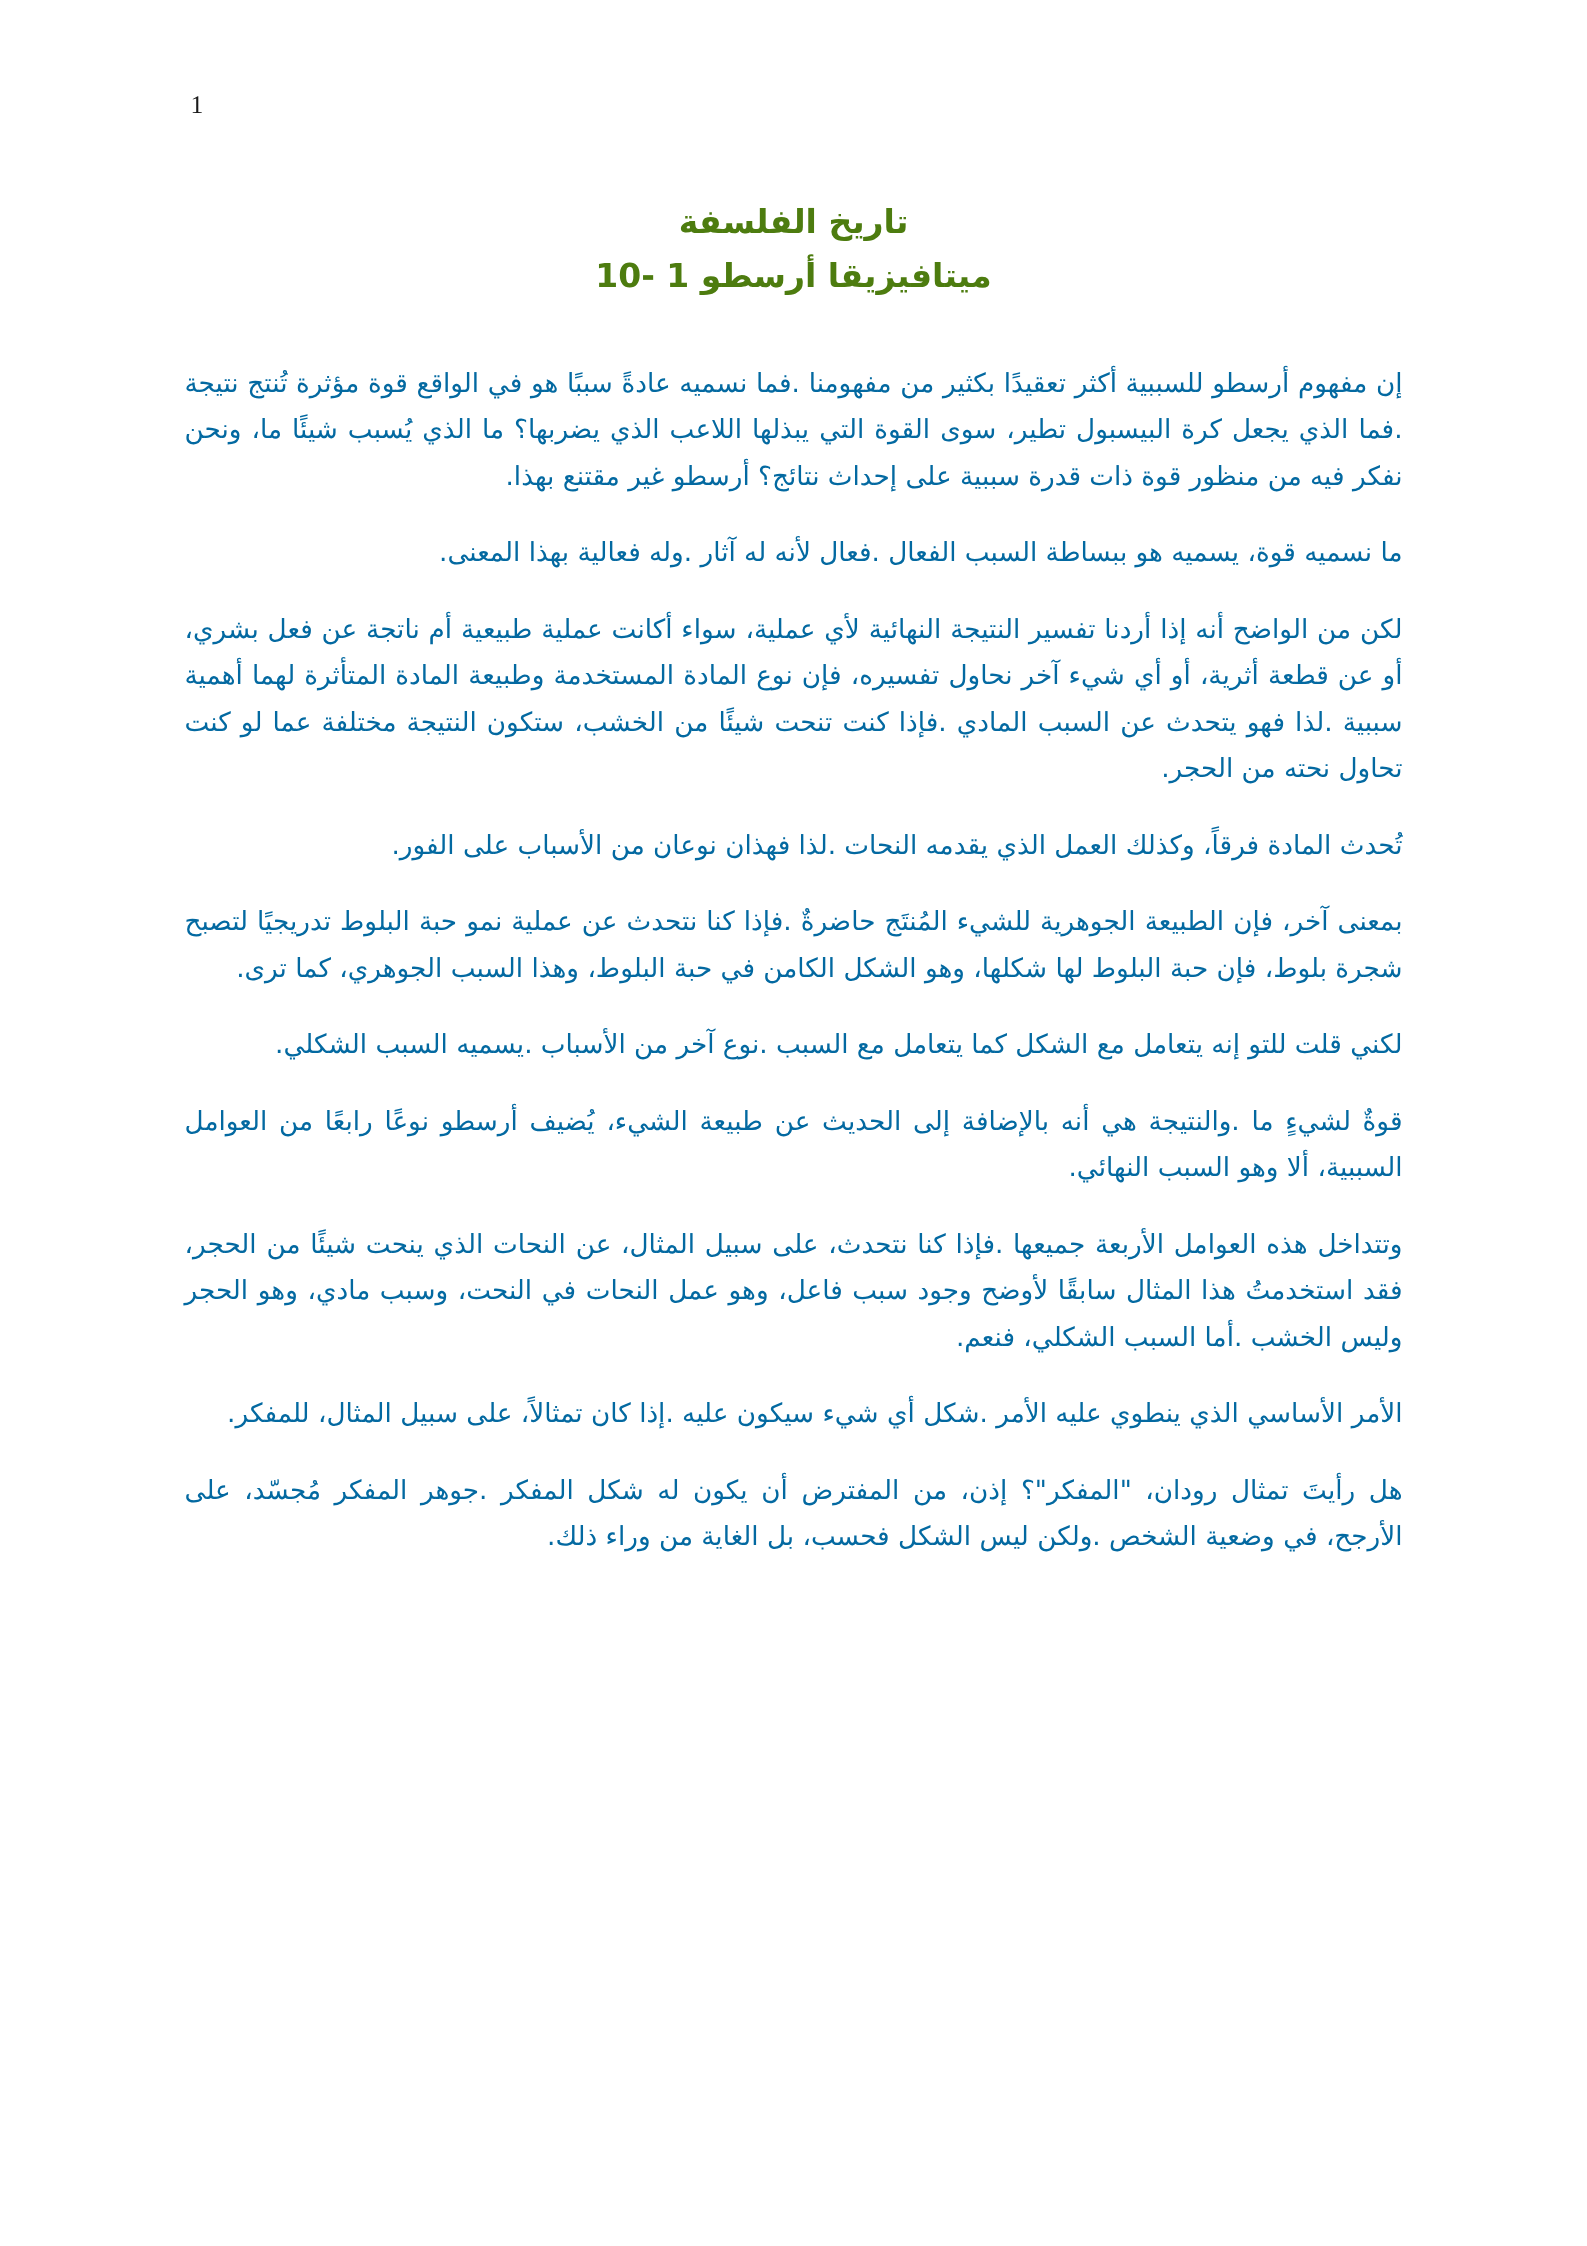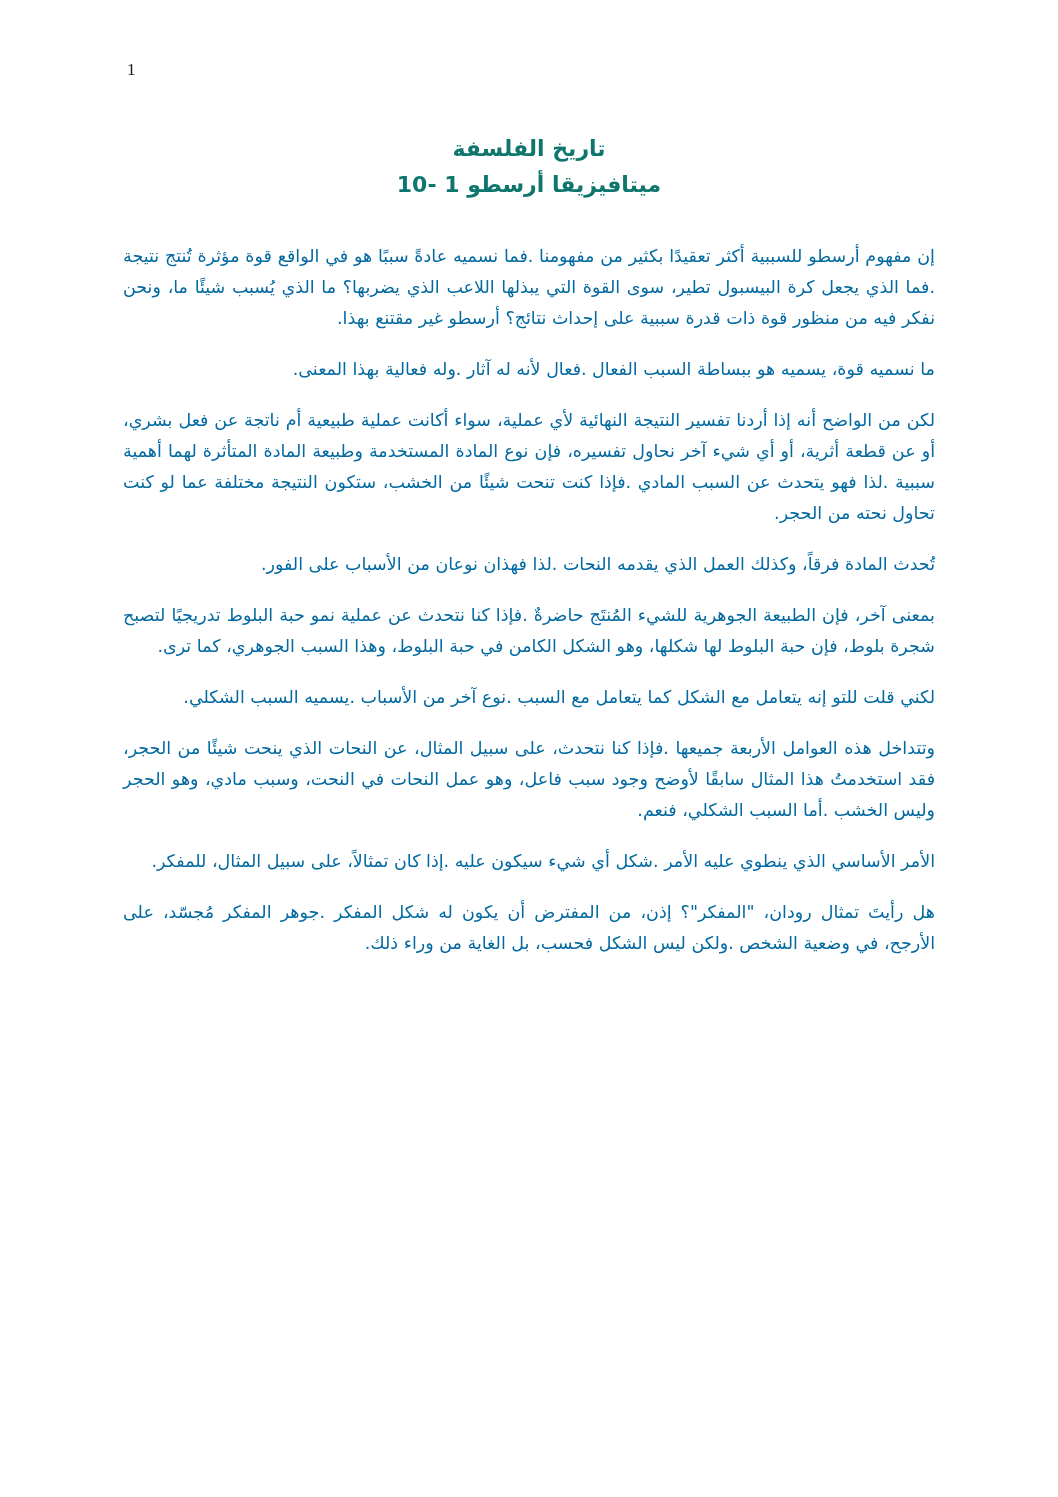--- a/index.html
+++ b/index.html
@@ -25,21 +25,21 @@
     top: 131px;
     left: 123px;
     right: 123px;
   }
   .doc-title {
     direction: rtl;
     text-align: center;
     font-weight: bold;
     font-size: 22px;
     line-height: 36px;
-    color: #0f766e;
+    color: #4d7c0f;
   }
   .doc-body {
     direction: rtl;
     margin-top: 38px;
     font-size: 17.5px;
     line-height: 31px;
     text-align: justify;
     text-align-last: right;
     color: #0369a1;
   }
@@ -62,19 +62,20 @@
       <div>ميتافيزيقا أرسطو 1 -10</div>
     </div>
 
     <div class="doc-body">
       <p>إن مفهوم أرسطو للسببية أكثر تعقيدًا بكثير من مفهومنا .فما نسميه عادةً سببًا هو في الواقع قوة مؤثرة تُنتج نتيجة .فما الذي يجعل كرة البيسبول تطير، سوى القوة التي يبذلها اللاعب الذي يضربها؟ ما الذي يُسبب شيئًا ما، ونحن نفكر فيه من منظور قوة ذات قدرة سببية على إحداث نتائج؟ أرسطو غير مقتنع بهذا.</p>
       <p>ما نسميه قوة، يسميه هو ببساطة السبب الفعال .فعال لأنه له آثار .وله فعالية بهذا المعنى.</p>
       <p>لكن من الواضح أنه إذا أردنا تفسير النتيجة النهائية لأي عملية، سواء أكانت عملية طبيعية أم ناتجة عن فعل بشري، أو عن قطعة أثرية، أو أي شيء آخر نحاول تفسيره، فإن نوع المادة المستخدمة وطبيعة المادة المتأثرة لهما أهمية سببية .لذا فهو يتحدث عن السبب المادي .فإذا كنت تنحت شيئًا من الخشب، ستكون النتيجة مختلفة عما لو كنت تحاول نحته من الحجر.</p>
       <p>تُحدث المادة فرقاً، وكذلك العمل الذي يقدمه النحات .لذا فهذان نوعان من الأسباب على الفور.</p>
       <p>بمعنى آخر، فإن الطبيعة الجوهرية للشيء المُنتَج حاضرةٌ .فإذا كنا نتحدث عن عملية نمو حبة البلوط تدريجيًا لتصبح شجرة بلوط، فإن حبة البلوط لها شكلها، وهو الشكل الكامن في حبة البلوط، وهذا السبب الجوهري، كما ترى.</p>
       <p>لكني قلت للتو إنه يتعامل مع الشكل كما يتعامل مع السبب .نوع آخر من الأسباب .يسميه السبب الشكلي.</p>
+      <p>قوةٌ لشيءٍ ما .والنتيجة هي أنه بالإضافة إلى الحديث عن طبيعة الشيء، يُضيف أرسطو نوعًا رابعًا من العوامل السببية، ألا وهو السبب النهائي.</p>
       <p>وتتداخل هذه العوامل الأربعة جميعها .فإذا كنا نتحدث، على سبيل المثال، عن النحات الذي ينحت شيئًا من الحجر، فقد استخدمتُ هذا المثال سابقًا لأوضح وجود سبب فاعل، وهو عمل النحات في النحت، وسبب مادي، وهو الحجر وليس الخشب .أما السبب الشكلي، فنعم.</p>
       <p>الأمر الأساسي الذي ينطوي عليه الأمر .شكل أي شيء سيكون عليه .إذا كان تمثالاً، على سبيل المثال، للمفكر.</p>
       <p>هل رأيتَ تمثال رودان، "المفكر"؟ إذن، من المفترض أن يكون له شكل المفكر .جوهر المفكر مُجسّد، على الأرجح، في وضعية الشخص .ولكن ليس الشكل فحسب، بل الغاية من وراء ذلك.</p>
     </div>
 
   </div>
 </div>
 
 </body></html>

